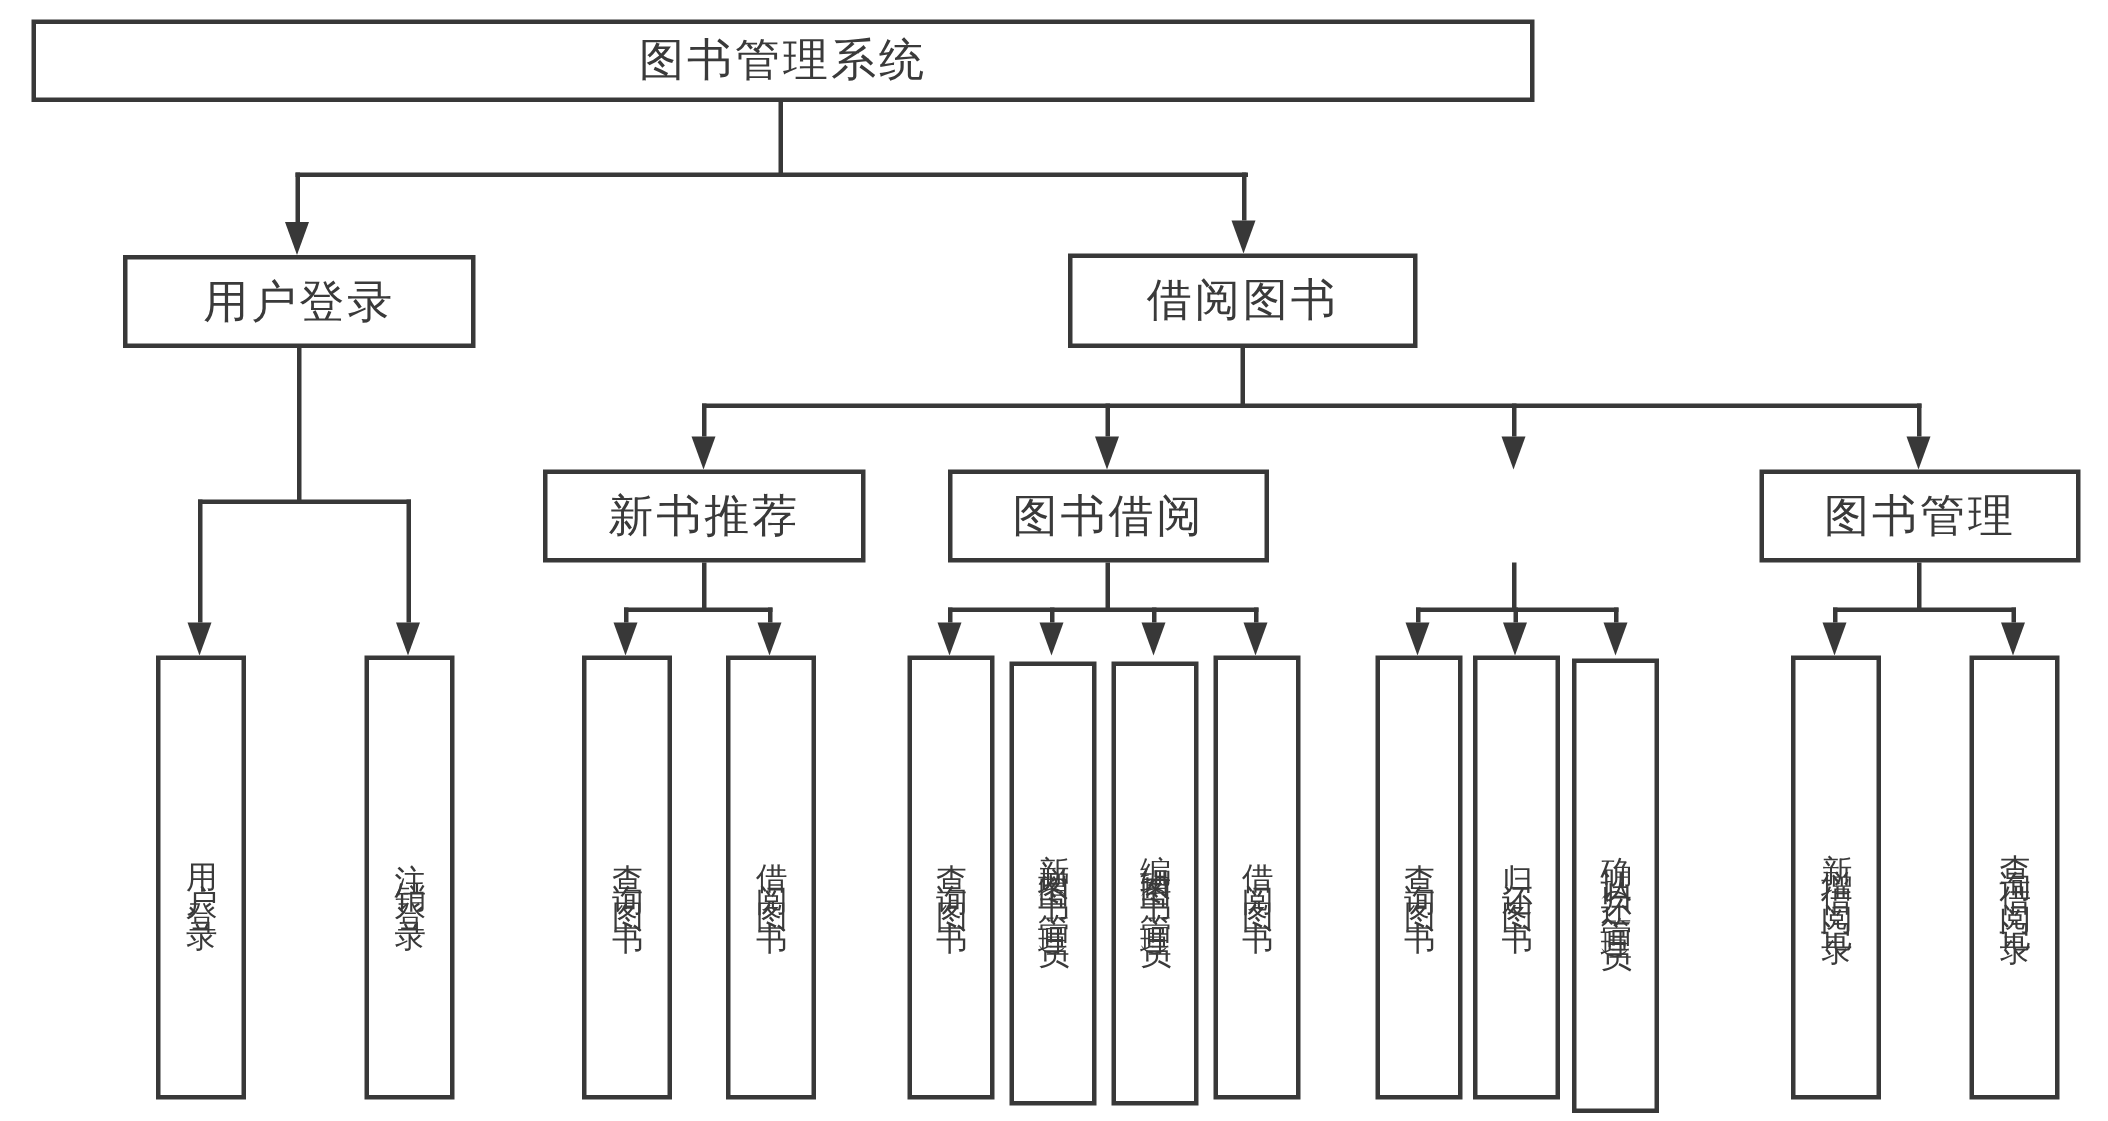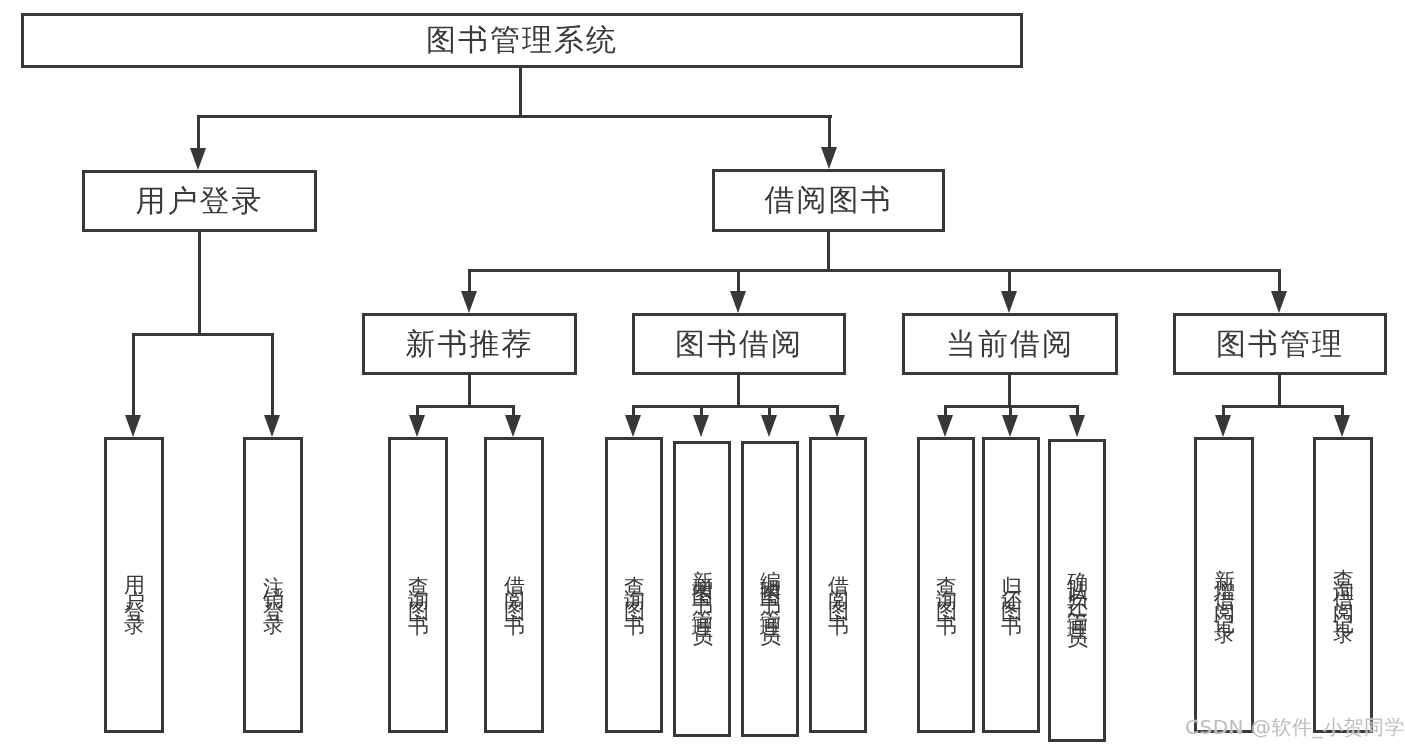--- a/index.html
+++ b/index.html
@@ -126,23 +126,20 @@
   <div class="arrow" style="left:1001px;top:291px;"></div>
   <div class="vline" style="left:1278px;top:269px;height:22px;"></div>
   <div class="arrow" style="left:1271px;top:291px;"></div>
 
   <div class="node" id="n-newbook">
     <span class="hlabel">新书推荐</span>
   </div>
   <div class="node" id="n-borrow">
     <span class="hlabel">图书借阅</span>
   </div>
-  <div class="node" id="n-current">
-    <span class="hlabel">当前借阅</span>
-  </div>
   <div class="node" id="n-record">
     <span class="hlabel">图书管理</span>
   </div>
 
   <div class="vline" style="left:468px;top:375px;height:33px;"></div>
   <div class="hline" style="left:416px;top:405px;width:99px;"></div>
   <div class="vline" style="left:416px;top:405px;height:10px;"></div>
   <div class="arrow" style="left:409px;top:415px;"></div>
   <div class="vline" style="left:512px;top:405px;height:10px;"></div>
   <div class="arrow" style="left:505px;top:415px;"></div>
@@ -211,15 +208,14 @@
     <span class="vtext long">确认归还（管理员）</span>
   </div>
 
   <div class="leaf" id="l-e1">
     <span class="vtext med">新增借阅记录</span>
   </div>
   <div class="leaf" id="l-e2">
     <span class="vtext med">查询借阅记录</span>
   </div>
 
-  <div class="watermark">CSDN @软件_小贺同学</div>
 
 </div>
 
 </body></html>

